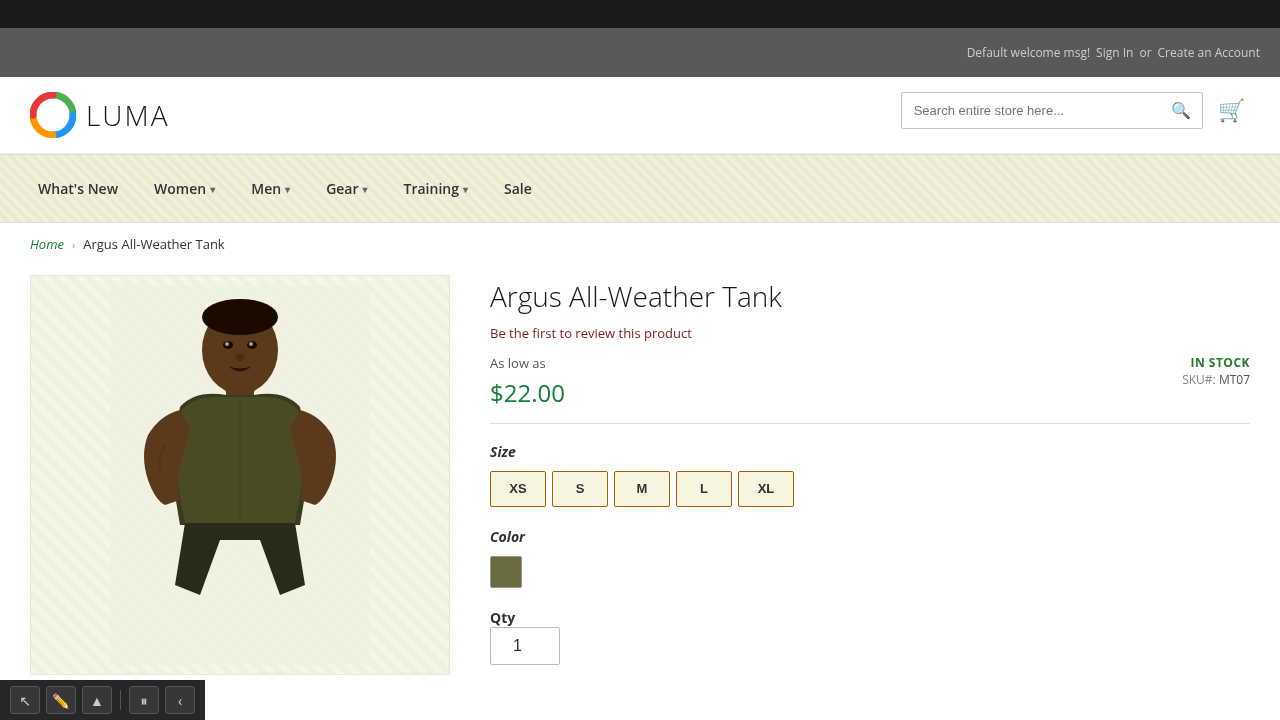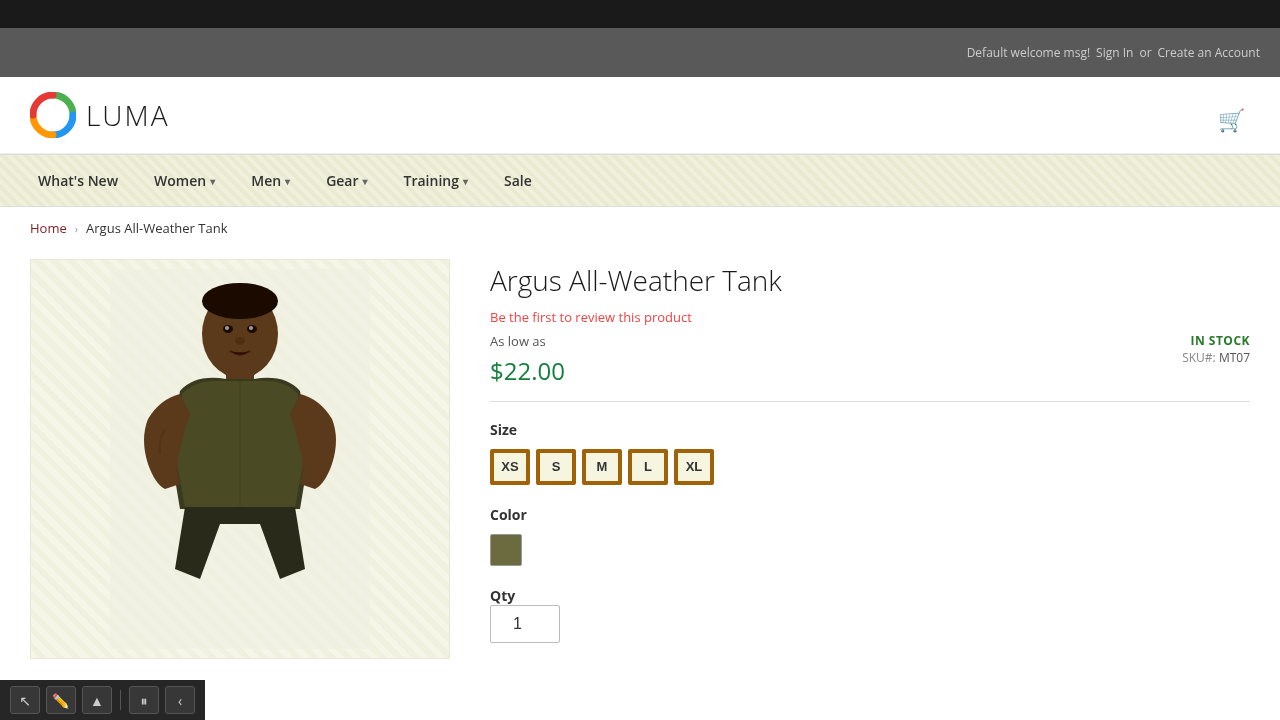--- a/index.html
+++ b/index.html
@@ -19,21 +19,21 @@
       align-items: center;
       gap: 6px;
     }
     .welcome-bar a { color: #ccc; text-decoration: none; }
 
     
     .header {
       background: #fff;
       padding: 15px 30px;
       display: flex;
-      align-items: flex-end;
+      align-items: flex-start;
       justify-content: space-between;
       border-bottom: 1px solid #eee;
     }
     .logo { display: flex; align-items: center; gap: 10px; text-decoration: none; }
     .logo-icon { width: 46px; height: 46px; }
     .logo-text { font-size: 28px; font-weight: 300; color: #1a1a1a; letter-spacing: 2px; text-transform: uppercase; }
 
     .header-right { display: flex; align-items: center; gap: 12px; }
     .search-wrapper {
       display: flex;
@@ -77,21 +77,21 @@
         transparent 4px,
         rgba(200,200,150,0.15) 4px,
         rgba(200,200,150,0.15) 8px
       );
       border-top: 1px solid #ddd;
       border-bottom: 1px solid #ddd;
     }
     .nav-inner {
       display: flex;
       align-items: center;
-      padding: 0 20px;
+      padding: 8px 20px;
     }
     .nav-item {
       display: flex;
       align-items: center;
       gap: 4px;
       padding: 16px 18px;
       font-size: 14px;
       font-weight: 600;
       color: #333;
       text-decoration: none;
@@ -103,21 +103,21 @@
     
     .breadcrumb {
       padding: 12px 30px;
       font-size: 13px;
       color: #555;
       display: flex;
       align-items: center;
       gap: 8px;
       background: #fff;
     }
-    .breadcrumb a { color: #7f1d1d; text-decoration: none; }
+    .breadcrumb a { color: #15803d; text-decoration: none; font-style: italic; }
     .breadcrumb-sep { color: #999; font-size: 11px; }
     .breadcrumb-current { color: #333; }
 
     
     .product-page {
       display: flex;
       padding: 10px 30px 40px 30px;
       gap: 40px;
       background: #fff;
       min-height: 420px;
@@ -152,25 +152,25 @@
       padding-top: 5px;
     }
     .product-title {
       font-size: 28px;
       font-weight: 300;
       color: #1a1a1a;
       margin-bottom: 10px;
       line-height: 1.2;
     }
     .review-link {
-      color: #ef4444;
+      color: #7f1d1d;
       font-size: 13px;
       text-decoration: none;
       display: block;
-      margin-bottom: 6px;
+      margin-bottom: 12px;
     }
 
     .price-stock-row {
       display: flex;
       justify-content: space-between;
       align-items: flex-start;
       margin-bottom: 6px;
     }
     .price-section {}
     .as-low-as {
@@ -202,30 +202,31 @@
       border-top: 1px solid #ddd;
       margin: 14px 0 18px 0;
     }
 
     
     .option-label {
       font-size: 14px;
       font-weight: 700;
       color: #333;
       margin-bottom: 10px;
+      font-style: italic;
     }
     .size-options {
       display: flex;
       gap: 6px;
       margin-bottom: 20px;
     }
     .size-btn {
-      width: 40px;
+      width: 56px;
       height: 36px;
-      border: 4px solid #a16207;
+      border: 1px solid #a16207;
       background: #f5f5e0;
       color: #333;
       font-size: 13px;
       font-weight: 600;
       cursor: pointer;
       display: flex;
       align-items: center;
       justify-content: center;
       border-radius: 2px;
     }
@@ -330,20 +331,26 @@
 
       <path d="M43 23 A20 20 0 0 1 23 43" fill="none" stroke="#2196f3" stroke-width="7" stroke-linecap="round"></path>
 
       <path d="M23 43 A20 20 0 0 1 3 23" fill="none" stroke="#ff9800" stroke-width="7" stroke-linecap="round"></path>
 
       <path d="M3 23 A20 20 0 0 1 23 3" fill="none" stroke="#e53935" stroke-width="7" stroke-linecap="round"></path>
     </svg>
     <span class="logo-text">LUMA</span>
   </a>
   <div class="header-right">
+    <div class="search-wrapper">
+      <input class="search-input" type="text" placeholder="Search entire store here..." style="">
+      <button class="search-btn">
+        <span>🔍</span>
+      </button>
+    </div>
     <button class="cart-btn">
       <span>🛒</span>
     </button>
   </div>
 </div>
 
 <nav class="nav-bar">
   <div class="nav-inner">
     <a class="nav-item" href="#">
       <span>What's New</span>

